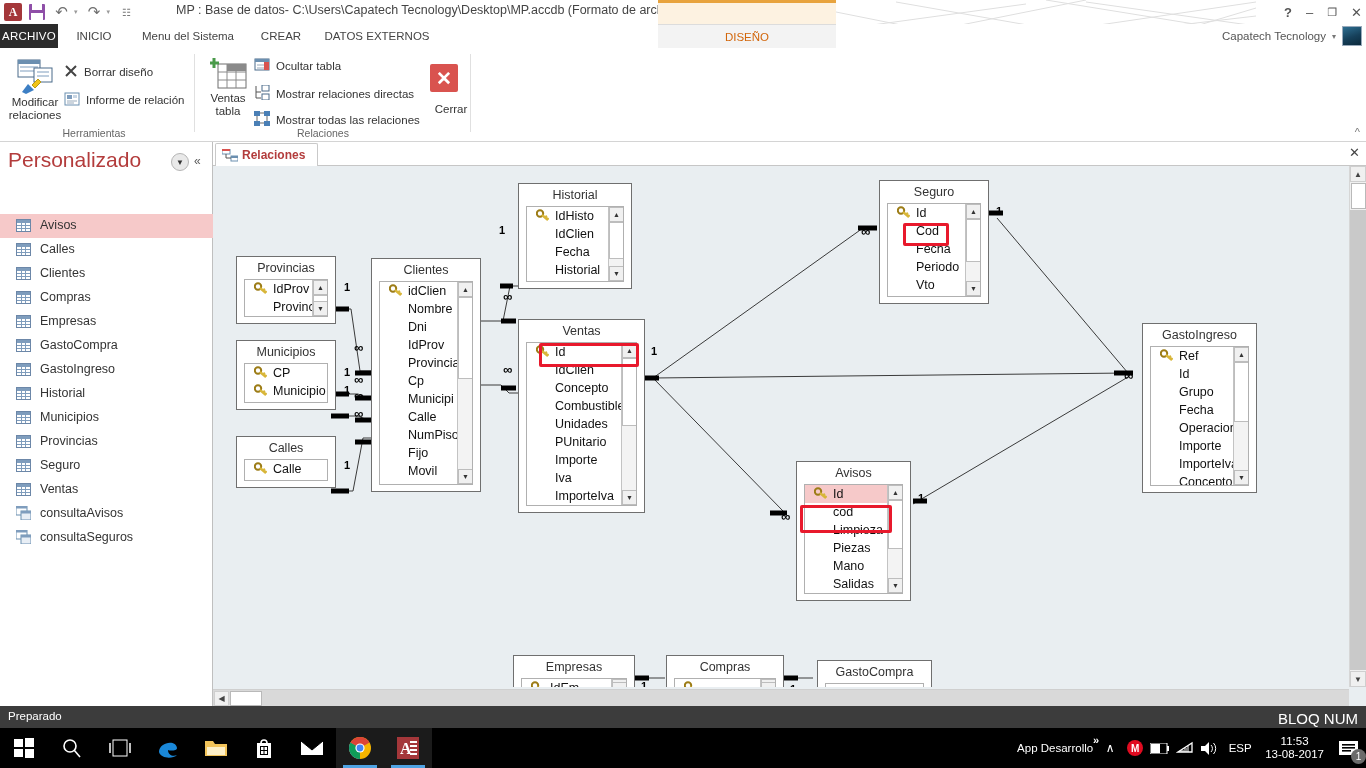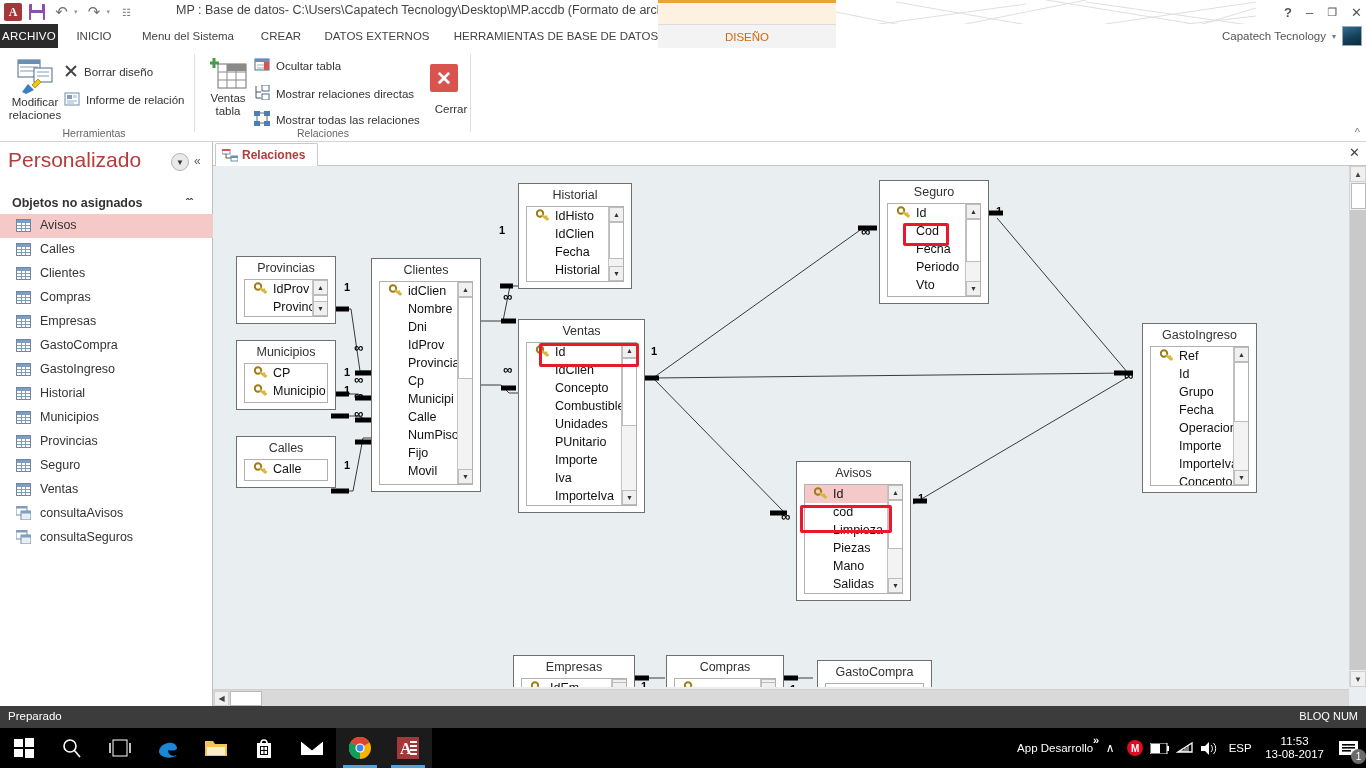--- a/index.html
+++ b/index.html
@@ -95,21 +95,21 @@
   .fieldscroll{ position:absolute; right:0; top:0; width:15px; bottom:0; background:#f3f3f3; border-left:1px solid #c3c3c3;}
   .fs-arrow{ position:absolute; left:0; width:15px; height:15px; background:#f0f0f0; border:1px solid #bdbdbd;
      display:flex;align-items:center;justify-content:center;font-size:7px;color:#333;}
   .fs-thumb{ position:absolute; left:0; width:15px; background:#fff; border:1px solid #bdbdbd;}
   .redbox{ position:absolute; border:3px solid #e8192c; border-radius:2px; pointer-events:none;}
   .card-label{ position:absolute; font-size:11px; font-weight:bold; color:#000; font-family:"Liberation Sans", sans-serif;}
 
   
   #statusbar{ position:absolute; left:0; top:706px; width:1366px; height:22px; background:#3c3c3c; color:#fff; }
   #status-text{ position:absolute; left:8px; top:4px; font-size:11.5px;}
-  #status-right{ position:absolute; right:8px; top:4px; font-size:11px;}
+  #status-right{ position:absolute; right:8px; top:4px; font-size:15px;}
 
   
   #taskbar{ position:absolute; left:0; top:728px; width:1366px; height:40px; background:#000;}
   .tb-item{ position:absolute; top:0; width:48px; height:40px; display:flex; align-items:center; justify-content:center;}
   .tb-item.active{ background:#1b1b1b; }
   .tb-underline{ position:absolute; bottom:0; width:34px; height:3px; background:#4fa3e3; left:7px;}
   #tray{ position:absolute; right:0; top:0; height:40px; display:flex; align-items:center; gap:0px;}
   .tray-cell{ display:flex; align-items:center; justify-content:center; height:40px; color:#fff; font-size:11.5px;}
   #clock{ text-align:center; line-height:13px; font-size:11.5px; color:#fff; padding:0 8px;}
 </style>
@@ -154,21 +154,20 @@
     <span>✕</span>
   </div>
 </div>
 
 <div id="tabstrip">
   <div id="file-tab">ARCHIVO</div>
   <div class="rtab" style="left:68px;width:52px">INICIO</div>
   <div class="rtab" style="left:126px;width:124px">Menu del Sistema</div>
   <div class="rtab" style="left:256px;width:50px">CREAR</div>
   <div class="rtab" style="left:312px;width:130px">DATOS EXTERNOS</div>
-  <div class="rtab" style="left:448px;width:216px">HERRAMIENTAS DE BASE DE DATOS</div>
   <div id="design-tab">DISEÑO</div>
   <div id="user-area">
     <span id="user-name">Capatech Tecnology</span>
     <span style="font-size:8px;color:#777">▾</span>
     <span id="user-pic"></span>
   </div>
 </div>
 
 <div id="ribbon">
 
@@ -283,24 +282,20 @@
 
   <div class="grp-sep" style="left:470px"></div>
   <div id="ribbon-collapse">^</div>
 </div>
 
 <div id="navpane">
   <div id="nav-title">Personalizado</div>
   <div id="nav-drop">▼</div>
   <div id="nav-collapse">«</div>
 
-  <div class="nav-group" style="top:52px">
-    <span class="lbl">Objetos no asignados</span>
-    <span class="chev">ˆˆ</span>
-  </div>
 
   <div id="nav-items">
       <div class="nav-item sel" style="top: 72px;">
         <span class="tbl-ico">
           <i style="left:0;top:0;width:13px;height:3px"></i>
           <i style="left:0;top:5px;width:13px;height:1px"></i>
           <i style="left:0;top:8px;width:13px;height:1px"></i>
           <i style="left:4px;top:0;width:1px;height:11px"></i>
           <i style="left:8px;top:0;width:1px;height:11px"></i>
         </span>

